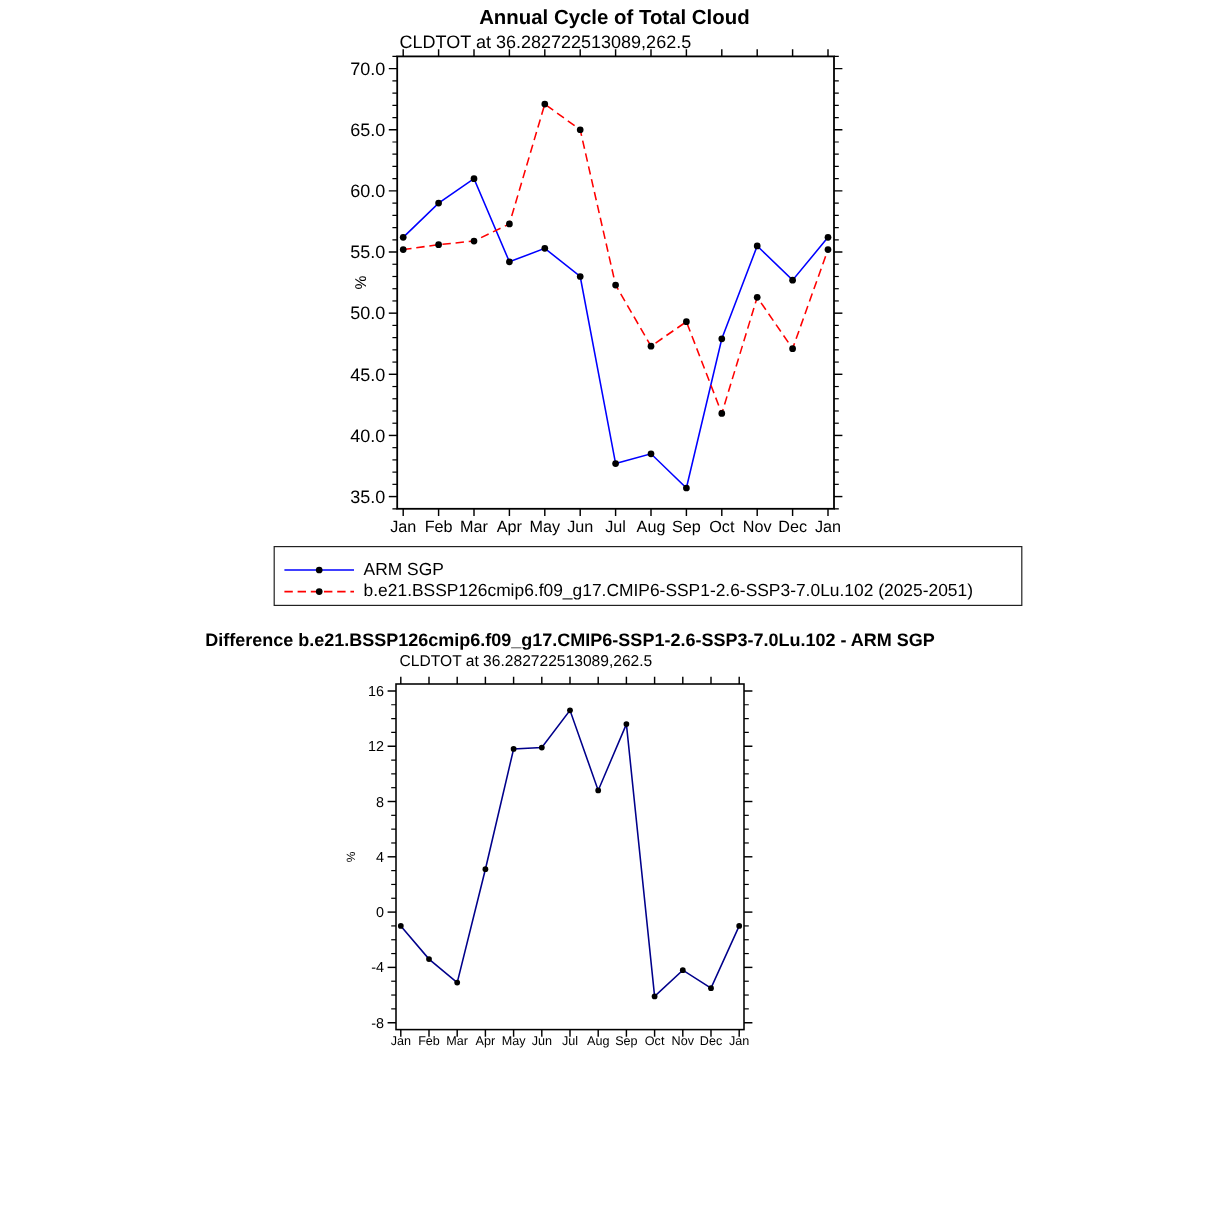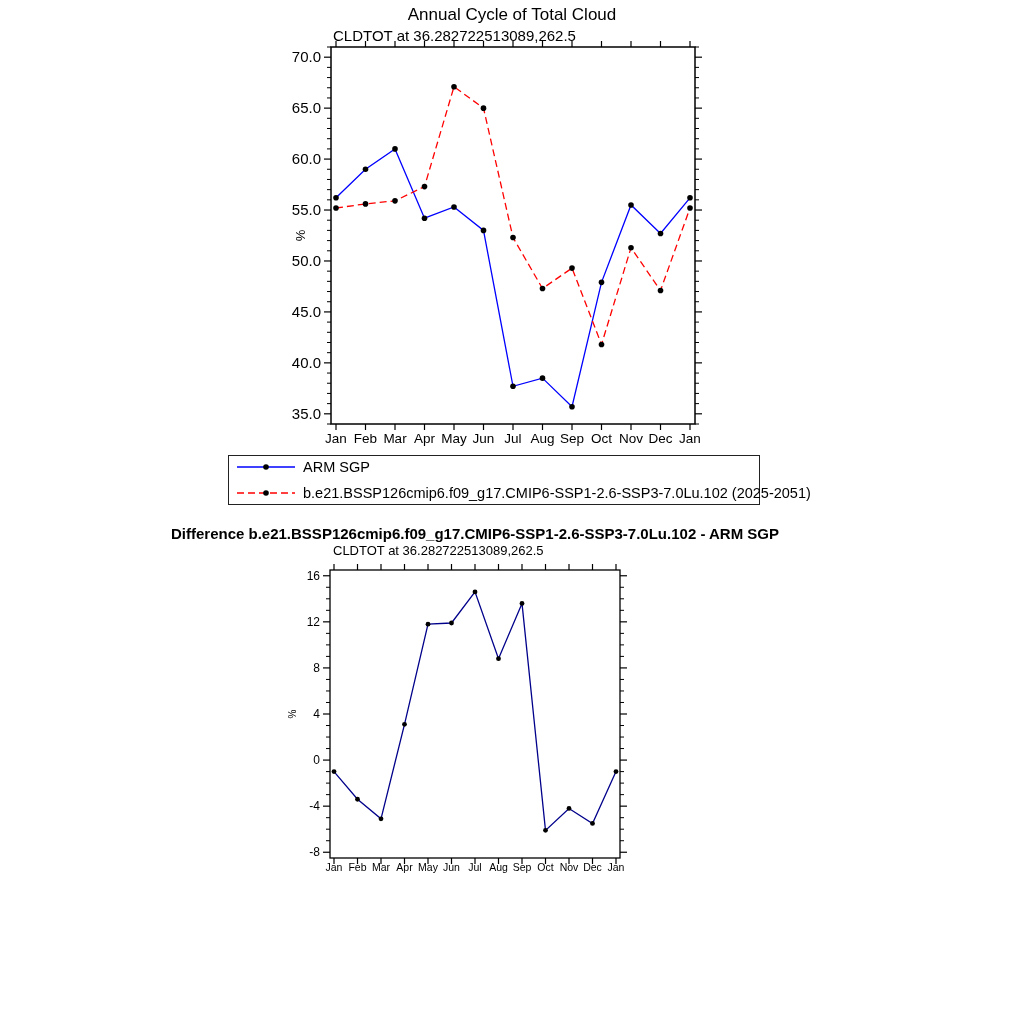--- a/index.html
+++ b/index.html
@@ -4,32 +4,32 @@
 <style>
   * { margin:0; padding:0; box-sizing:border-box; }
   html,body { background:#ffffff; }
   body {
     width:1024px; height:1024px; position:relative; overflow:hidden;
     font-family:"Liberation Sans", sans-serif; color:#000;
   }
   .abs { position:absolute; }
   .top-title {
     top:5px; left:0; width:1024px; text-align:center;
-    font-size:17px; font-weight:normal;
+    font-size:17px; font-weight:bold;
   }
   .subtitle { font-size:15px; }
   .subtitle-sm { font-size:13px; }
   .bottom-title {
     top:525px; left:0; width:950px; text-align:center;
     font-size:15px; font-weight:bold;
   }
   .legend {
-    left:228px; top:455px; width:532px; height:50px;
+    left:228px; top:455px; width:624px; height:50px;
     border:1px solid #222; background:#fff;
-    display:flex; flex-direction:column; justify-content:space-between;
+    display:flex; flex-direction:column; justify-content:flex-end;
     padding:3px 6px; gap:2px;
   }
   .legend-row { display:flex; align-items:center; gap:6px; white-space:nowrap; }
   .legend-label { font-size:14.5px; }
   .legend-sample { flex:0 0 auto; }
   .legend-sample line { stroke-width:1.4; }
   .legend-sample line.dashed { stroke-dasharray:7 4; }
   svg text { font-family:"Liberation Sans", sans-serif; fill:#000; }
 </style>
 </head>

